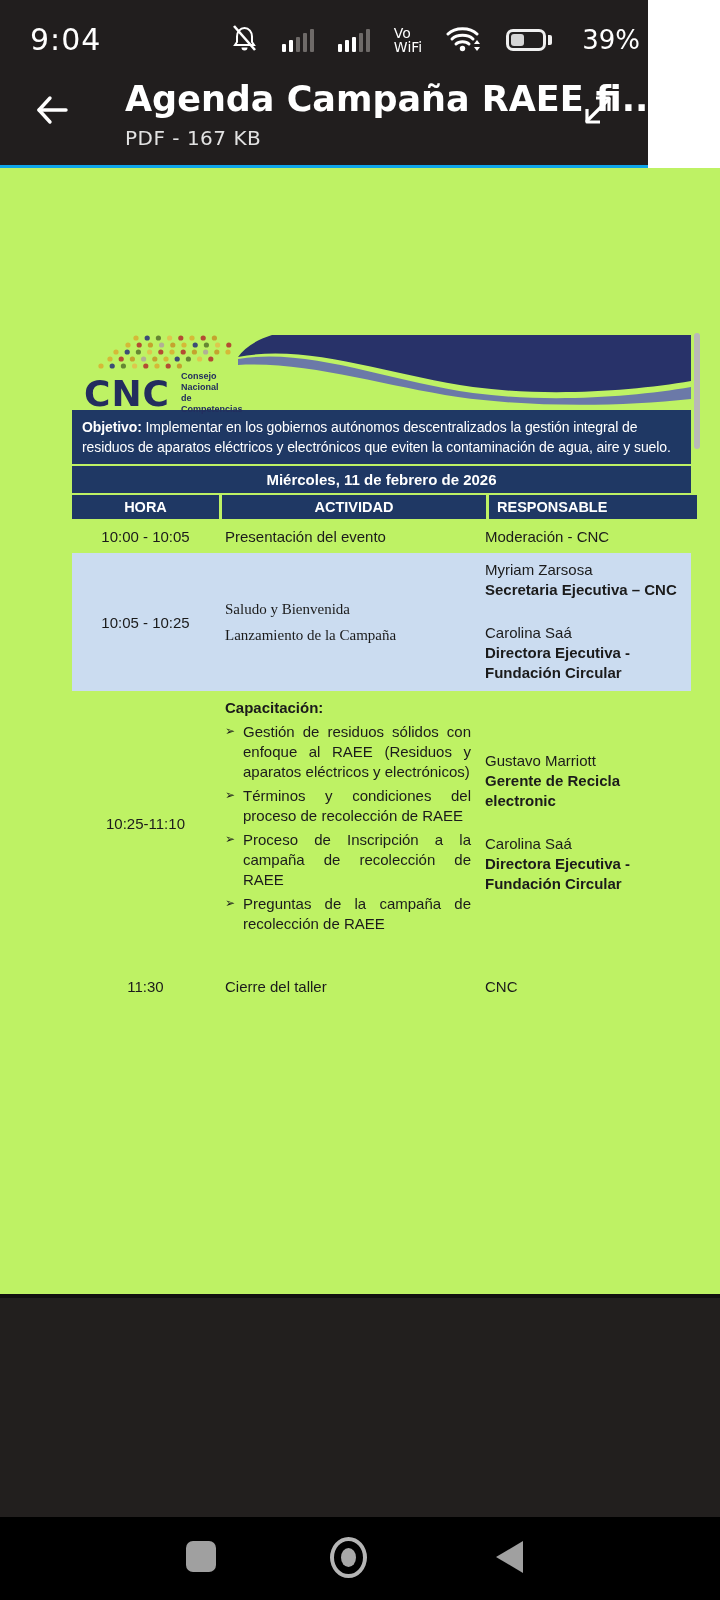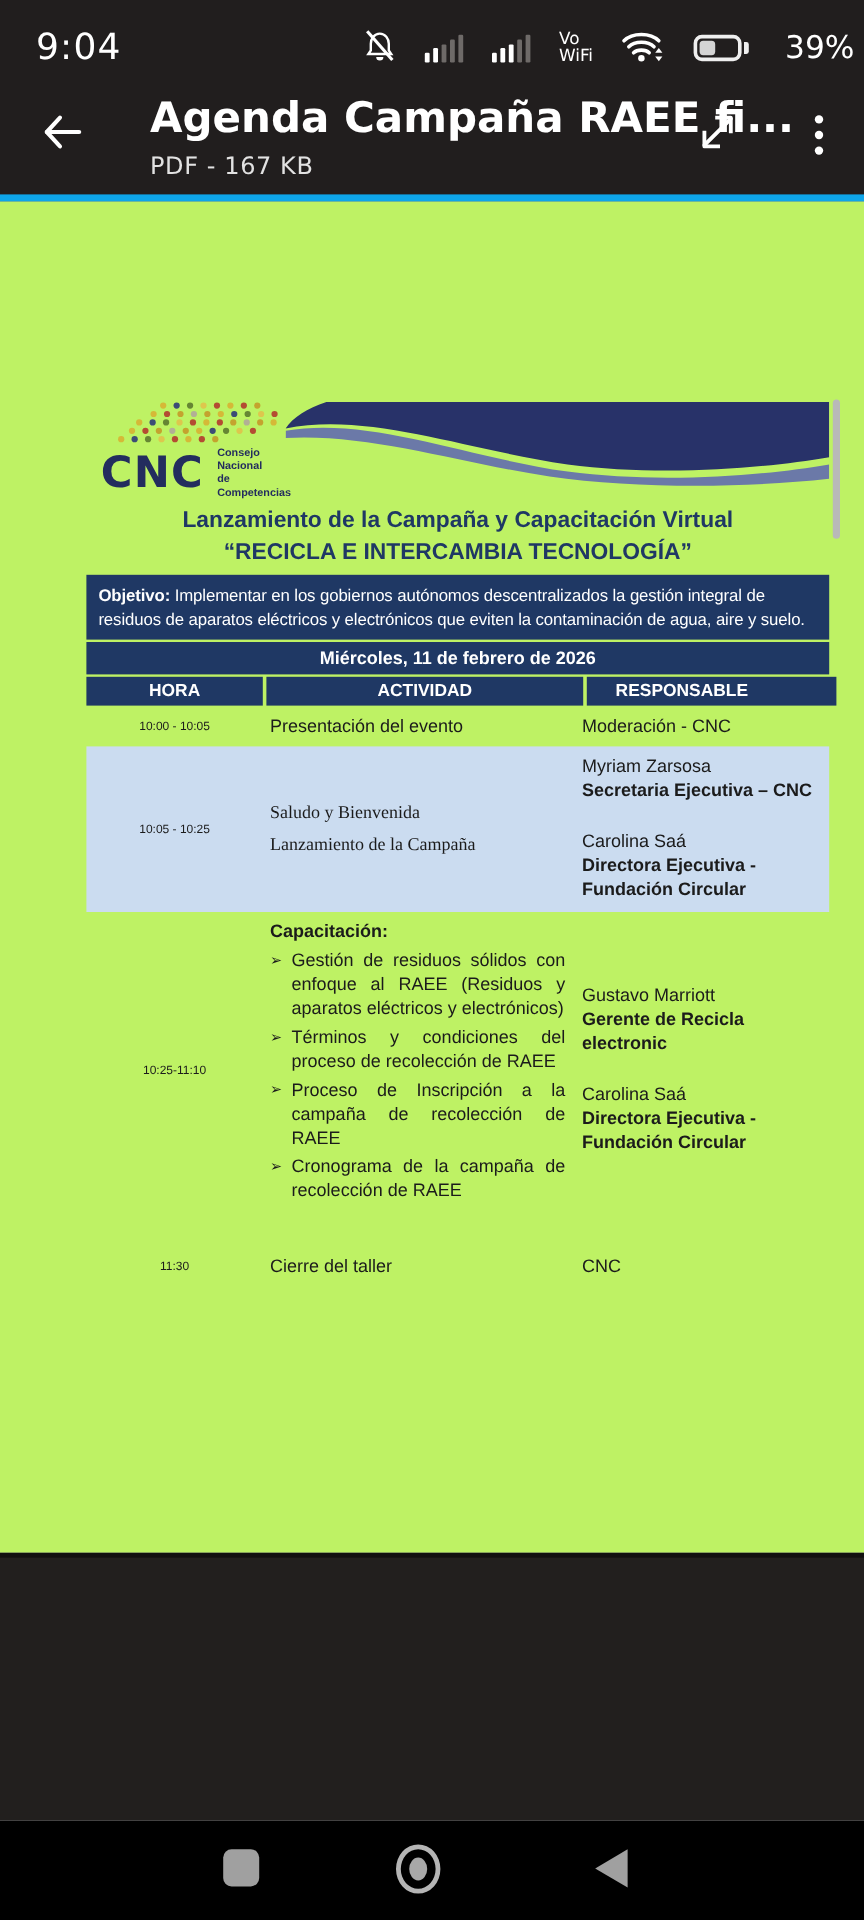--- a/index.html
+++ b/index.html
@@ -1,21 +1,21 @@
 <!DOCTYPE html>
 <html><head>
 <meta charset="utf-8">
 <style>
   html,body { margin:0; padding:0; background:#000; }
   .screen { position:relative; width:720px; height:1600px; overflow:hidden; background:#fff;
             font-family:"DejaVu Sans",sans-serif; }
 
   
-  .topbar { position:absolute; top:0; left:0; width:720px; height:168px;
-            background:#211e1e; border-bottom:6px solid #0ea5e9; box-sizing:border-box; }
+  .topbar { position:absolute; top:0; left:0; width:648px; height:168px;
+            background:#211e1e; border-bottom:3px solid #0ea5e9; box-sizing:border-box; }
   .clock { position:absolute; left:30px; top:22px; font-size:30px; color:#fff; font-weight:500; letter-spacing:1px; }
   .status-icons { position:absolute; right:8px; top:22px; height:36px; display:flex; align-items:center; gap:24px; }
   .sigbars { display:flex; align-items:flex-end; gap:3px; height:24px; }
   .sigbars i { display:block; width:4px; border-radius:1px; background:#6e6a68; }
   .sigbars i.on { background:#fff; }
   .vowifi { color:#fff; font-size:14px; line-height:14px; font-weight:500; }
   .battery-wrap { display:flex; align-items:center; }
   .battery { position:relative; width:40px; height:22px; border:3px solid #efefef; border-radius:7px; box-sizing:border-box; }
   .battery .fill { position:absolute; left:2px; top:2px; bottom:2px; width:13px; background:#d4d4d4; border-radius:3px; }
   .battery-nub { width:4px; height:10px; background:#efefef; border-radius:0 2px 2px 0; margin-left:2px; }
@@ -47,25 +47,25 @@
 
   .objetivo { margin-top:5px; background:#1f3864; color:#fff; font-size:14px; line-height:20px;
               padding:7px 10px; letter-spacing:-.1px; }
   .objetivo b { font-weight:bold; }
 
   .band-date { margin-top:2px; background:#1f3864; color:#fff; font-weight:bold; font-size:15px;
                text-align:center; padding:5px 0; }
 
   .thead { margin-top:2px; display:grid; grid-template-columns:147px 264px 208px; gap:3px; }
   .th { background:#1f3864; color:#fff; font-weight:bold; font-size:14.5px; padding:4px 0; text-align:center; }
-  .th.left { text-align:left; padding-left:24px; }
+  .th.left { text-align:left; padding-left:8px; }
 
   .trow { display:grid; grid-template-columns:147px 264px 208px; }
   .trow.blue { background:#cbdcf0; }
-  .td-time { text-align:center; font-size:10px; }
+  .td-time { text-align:center; font-size:15px; }
   .td-act { padding:0 12px 0 6px; font-size:15px; }
   .td-resp { font-size:15px; padding:0 2px; }
 
   .r1 { height:34px; align-items:center; }
   .r2 { height:138px; }
   .r2 .td-time { align-self:center; }
   .r2 .td-act { align-self:center;font-family:Liberation Serif, serif; }
   .r2 .td-resp { display:flex; flex-direction:column; justify-content:center; }
   .act-line + .act-line { margin-top:9px; }
   .resp-name { font-size:15px; }
@@ -238,24 +238,20 @@
               <div>de Competencias</div>
             </span>
           </div>
         </div>
         <svg class="wave" viewBox="0 0 453 72" preserveAspectRatio="none">
           <path d="M0 26 C70 14 150 48 235 60 C310 70 395 64 453 54 L453 66 C380 74 290 74 220 64 C145 53 70 28 0 32 Z" fill="#6b79a8"></path>
           <path d="M0 24 C70 10 150 42 235 54 C310 64 395 58 453 48 L453 2 L34 2 C18 7 6 15 0 24 Z" fill="#283269"></path>
         </svg>
       </div>
 
-      <div class="doc-title">
-        <div>Lanzamiento de la Campaña y Capacitación Virtual</div>
-        <div>“RECICLA E INTERCAMBIA TECNOLOGÍA”</div>
-      </div>
 
       <div class="objetivo">
         <b>Objetivo:</b>
         <span>Implementar en los gobiernos autónomos descentralizados la gestión integral de residuos de aparatos eléctricos y electrónicos que eviten la contaminación de agua, aire y suelo.</span>
       </div>
 
       <div class="band-date">Miércoles, 11 de febrero de 2026</div>
 
       <div class="thead">
         <div class="th">HORA</div>
@@ -295,21 +291,21 @@
           <div class="bullet">
             <span class="bullet-marker">➢</span>
             <span class="bullet-text">Términos y condiciones del proceso de recolección de RAEE</span>
           </div>
           <div class="bullet">
             <span class="bullet-marker">➢</span>
             <span class="bullet-text">Proceso de Inscripción a la campaña de recolección de RAEE</span>
           </div>
           <div class="bullet">
             <span class="bullet-marker">➢</span>
-            <span class="bullet-text">Cronograma de la campaña de recolección de RAEE</span>
+            <span class="bullet-text">Preguntas de la campaña de recolección de RAEE</span>
           </div>
         </div>
         <div class="td-resp">
           <div class="resp-name">Gustavo Marriott</div>
           <div class="resp-role">Gerente de Recicla electronic</div>
           <div class="resp-gap"></div>
           <div class="resp-name">Carolina Saá</div>
           <div class="resp-role">Directora Ejecutiva - Fundación Circular</div>
         </div>
       </div>

